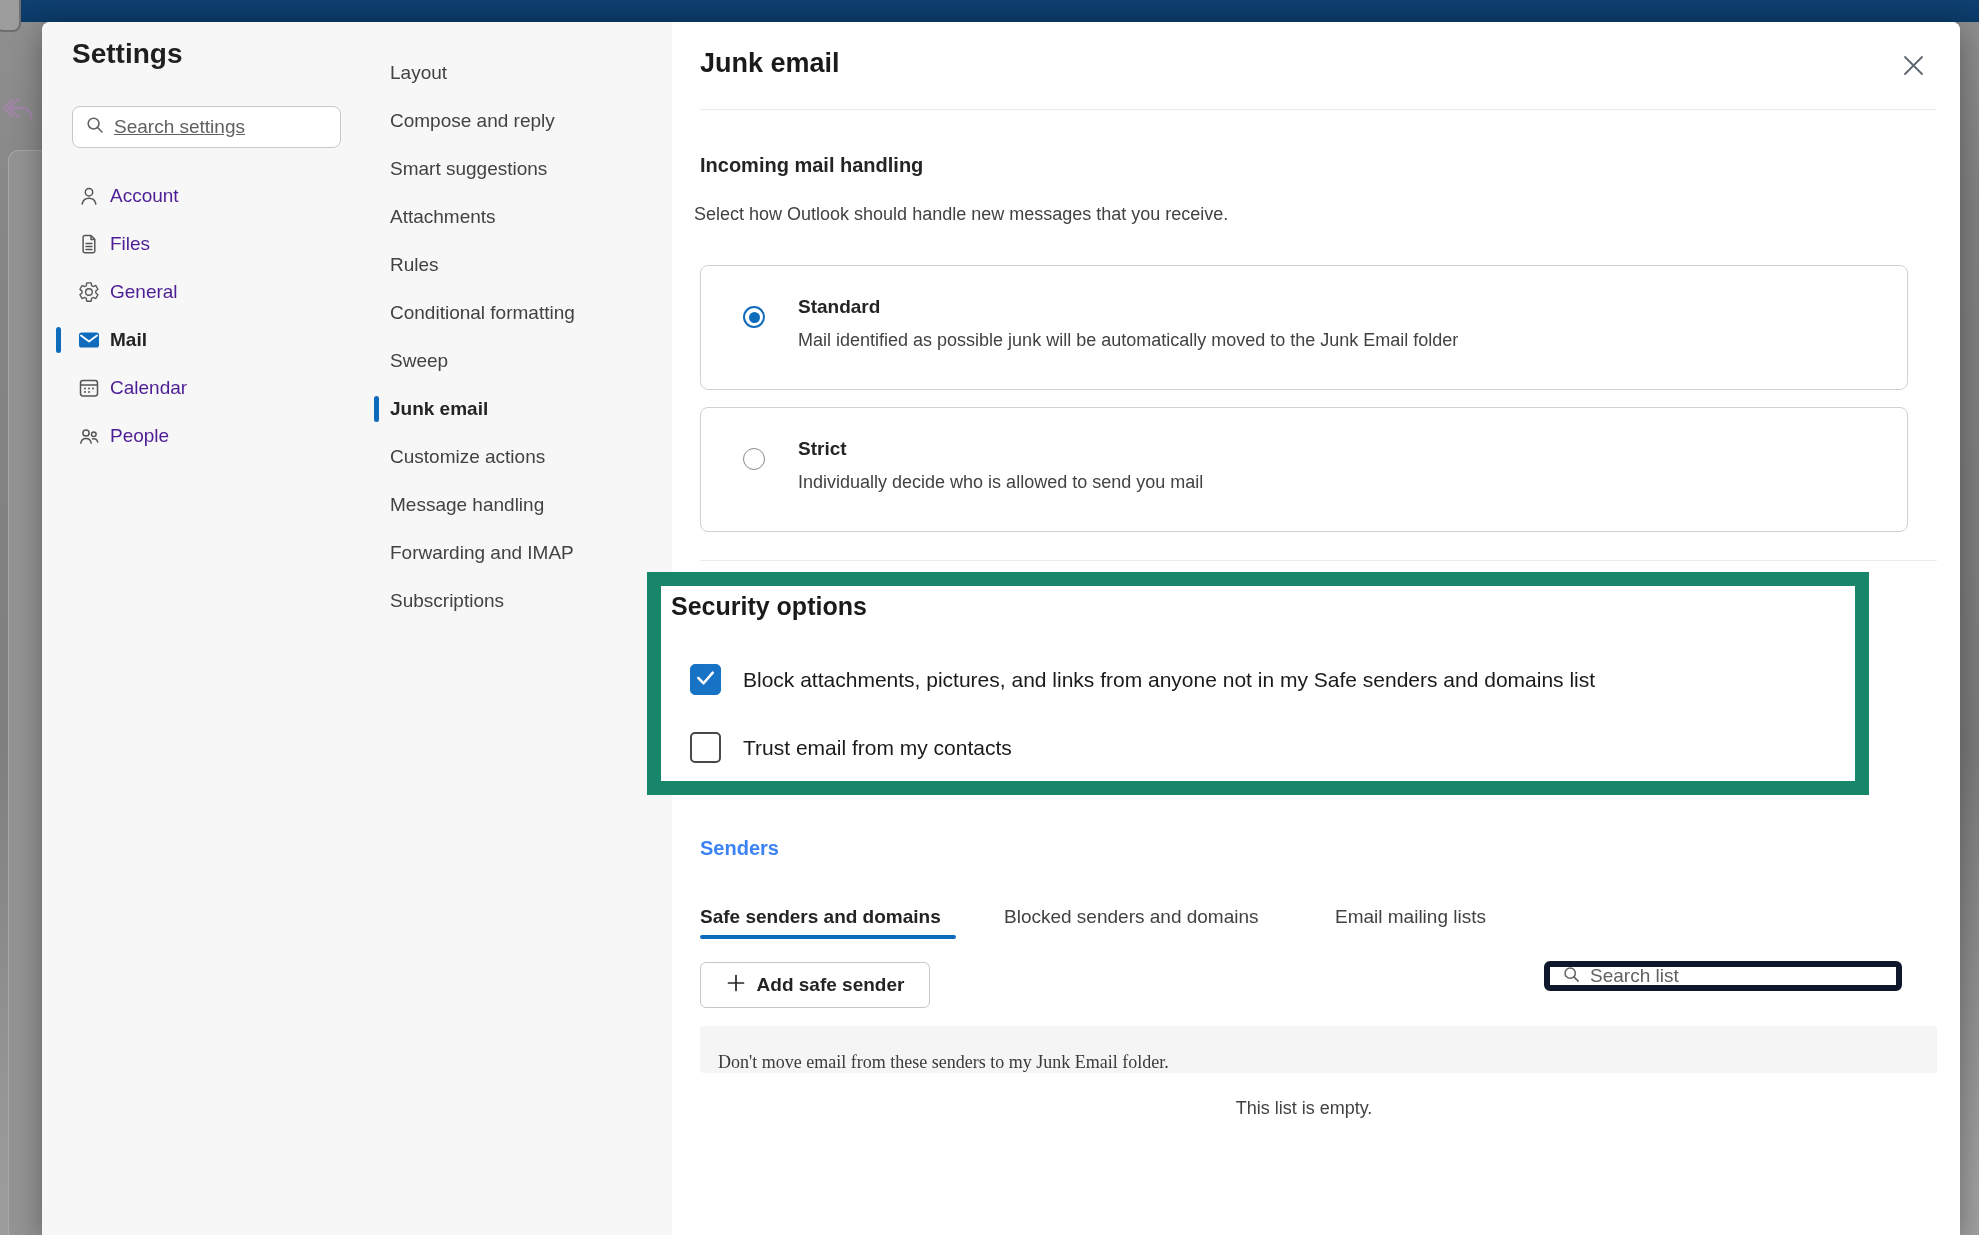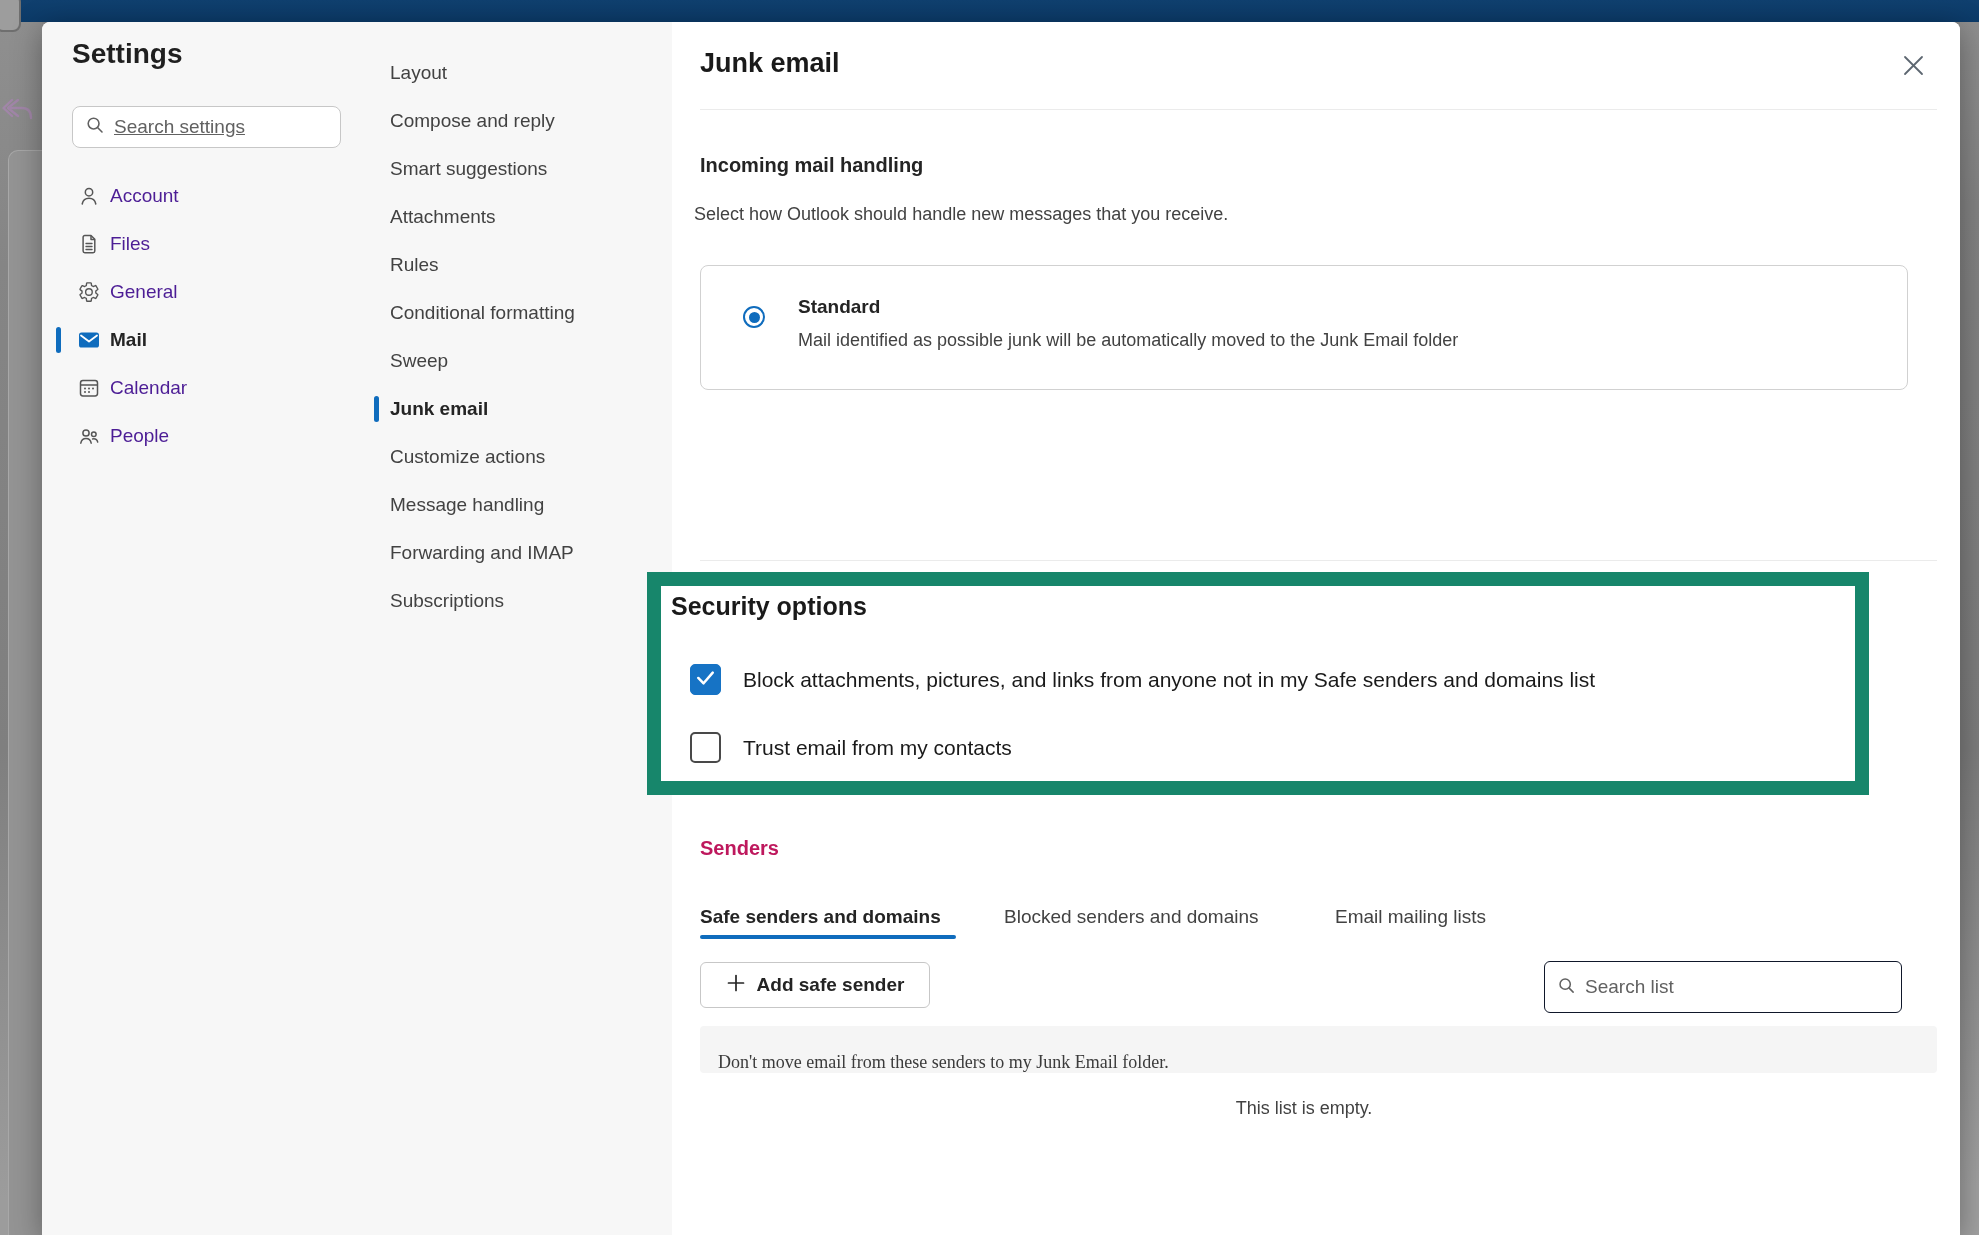--- a/index.html
+++ b/index.html
@@ -65,28 +65,28 @@
   
   .security-box{position:absolute;left:605px;top:550px;width:1222px;height:223px;box-sizing:border-box;
     border:14px solid #17866b;background:#fff;z-index:6;}
   .security-heading{position:absolute;left:10px;top:6px;font-size:25px;font-weight:700;color:#1a1a1a;}
   .checkbox{position:absolute;left:29px;width:31px;height:31px;border-radius:5px;box-sizing:border-box;display:flex;align-items:center;justify-content:center;}
   .checkbox.checked{background:#1673c5;border:1px solid #1673c5;}
   .checkbox.unchecked{background:#fff;border:2px solid #494949;}
   .cb-label{position:absolute;left:82px;font-size:21px;color:#1a1a1a;white-space:nowrap;}
 
   
-  .senders-heading{position:absolute;left:28px;top:815px;font-size:20px;font-weight:700;color:#be185d;}
+  .senders-heading{position:absolute;left:28px;top:815px;font-size:20px;font-weight:700;color:#3b82f6;}
   .tab{position:absolute;top:884px;font-size:19px;color:#424242;white-space:nowrap;cursor:pointer;}
   .tab.sel{font-weight:700;color:#242424;text-align:right;}
   .tab-underline{position:absolute;left:28px;top:913px;width:256px;height:4px;border-radius:2px;background:#0f6cbd;}
   .add-btn{position:absolute;left:28px;top:940px;width:230px;height:46px;border:1px solid #c7c7c7;border-radius:6px;background:#fff;
     box-sizing:border-box;display:flex;align-items:center;justify-content:center;gap:11px;cursor:pointer;}
   .add-btn .lbl{font-size:19px;font-weight:700;color:#242424;white-space:nowrap;}
-  .searchlist-box{position:absolute;left:872px;top:939px;width:358px;height:52px;border:1px solid #0f172a;border-radius:6px;background:#fff;
+  .searchlist-box{position:absolute;left:872px;top:939px;width:358px;height:30px;border:6px solid #0f172a;border-radius:6px;background:#fff;
     box-sizing:border-box;display:flex;align-items:center;gap:9px;padding:0 12px;}
   .searchlist-box .ph{font-size:19px;color:#616161;}
   .info-band{position:absolute;left:28px;top:1004px;width:1237px;height:47px;background:#f5f5f5;border-radius:4px;
     box-sizing:border-box;display:flex;align-items:flex-end;padding:0 18px;font-family:Liberation Serif, serif;}
   .info-band .txt{font-size:18px;color:#3b3b3b;}
   .empty-text{position:absolute;left:28px;top:1076px;width:1208px;text-align:center;font-size:18px;color:#424242;}
 </style>
 </head>
 <body>
 
@@ -256,20 +256,25 @@
     <div class="sec-desc" style="top:182px;">Select how Outlook should handle new messages that you receive.</div>
 
     <div class="option-card" style="top:243px;">
       <span class="radio sel">
           <span class="dot"></span>
         </span>
       <span class="opt-title">Standard</span>
       <span class="opt-desc">Mail identified as possible junk will be automatically moved to the Junk Email folder</span>
     </div>
 
+    <div class="option-card" style="top:385px;">
+      <span class="radio unsel"></span>
+      <span class="opt-title">Strict</span>
+      <span class="opt-desc">Individually decide who is allowed to send you mail</span>
+    </div>
 
     <div class="hdiv" style="top:538px;"></div>
 
     <div class="senders-heading">Senders</div>
 
     <div class="tab sel" style="left:28px;">Safe senders and domains</div>
     <div class="tab" style="left:332px;">Blocked senders and domains</div>
     <div class="tab" style="left:663px;">Email mailing lists</div>
     <div class="tab-underline"></div>
 

